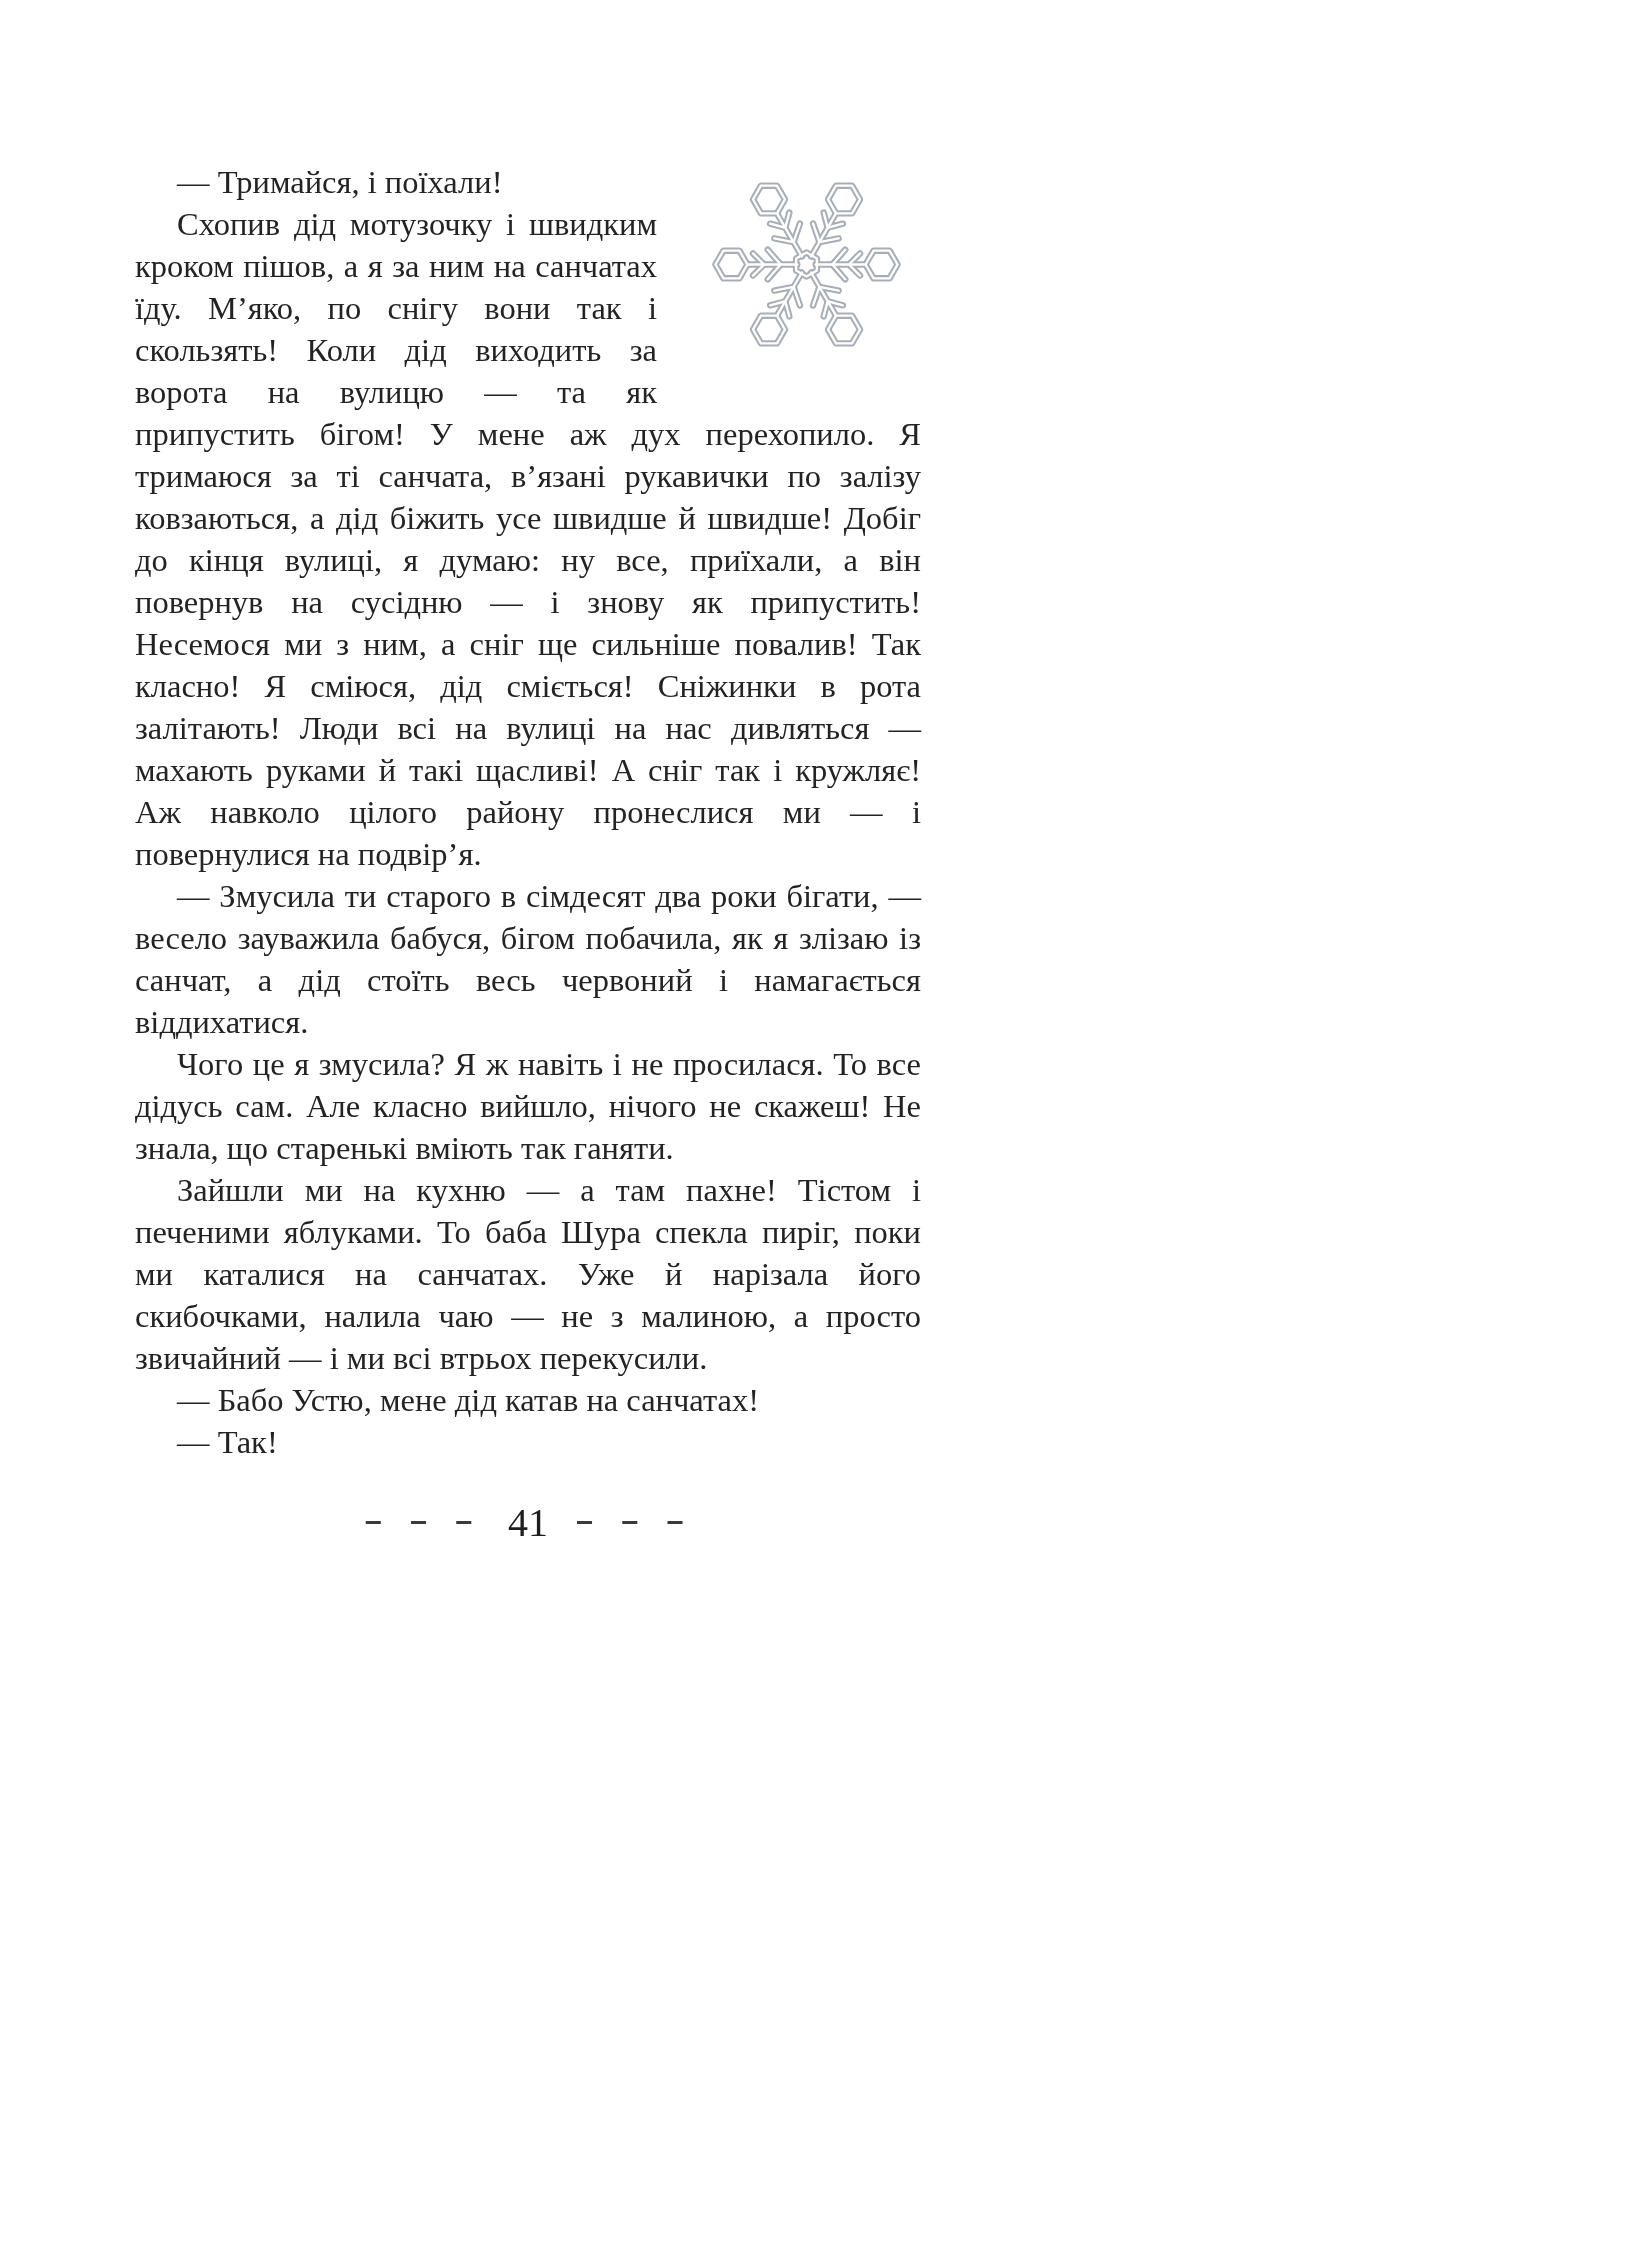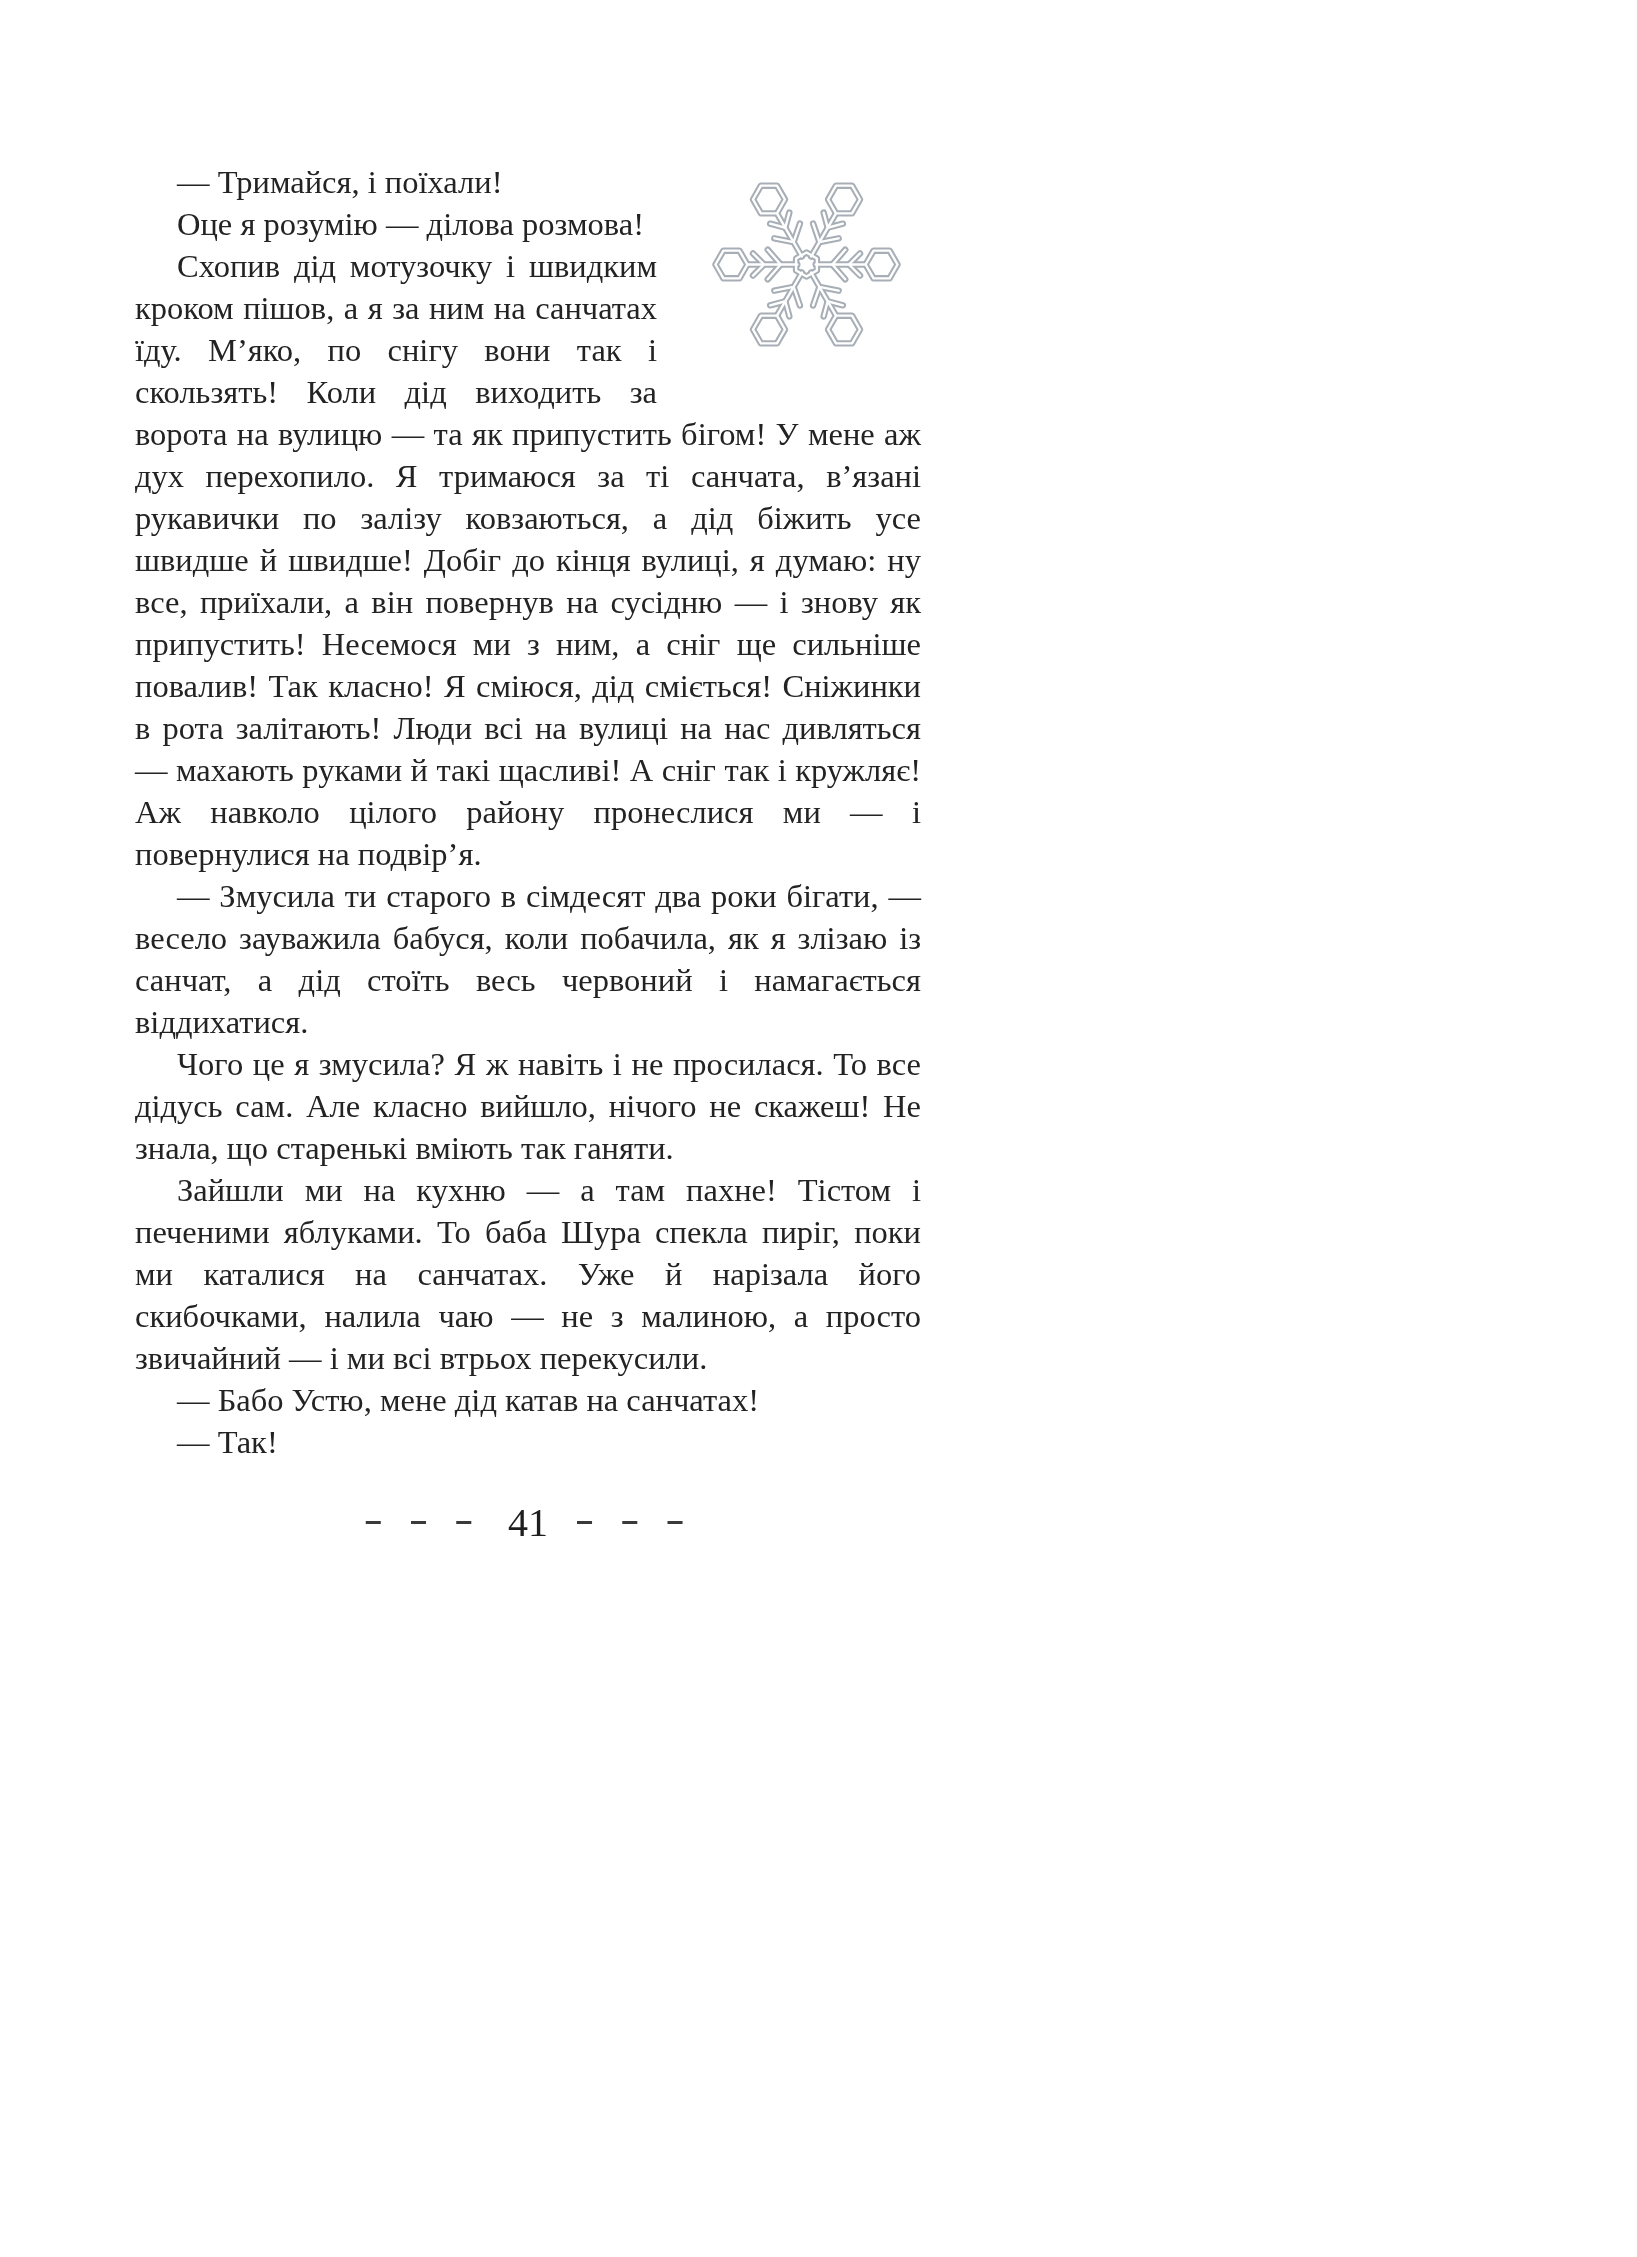--- a/index.html
+++ b/index.html
@@ -98,23 +98,22 @@
             <use href="#flake"></use>
           </g>
           <g stroke="#ffffff" stroke-width="2.6" fill="none" stroke-linejoin="round" stroke-linecap="round">
             <use href="#flake"></use>
           </g>
         </g>
       </svg>
     </div>
 
     <p>— Тримайся, і поїхали!</p>
-    <p>Оце я розумію — ділова розмова!</p>
     <p>Схопив дід мотузочку і швидким кроком пішов, а я за ним на санчатах їду. М’яко, по снігу вони так і скользять! Коли дід виходить за ворота на вулицю — та як припустить бігом! У мене аж дух перехопило. Я тримаюся за ті санчата, в’язані рукавички по залізу ковзаються, а дід біжить усе швидше й швидше! Добіг до кінця вулиці, я думаю: ну все, приїхали, а він повернув на сусідню — і знову як припустить! Несемося ми з ним, а сніг ще сильніше повалив! Так класно! Я сміюся, дід сміється! Сніжинки в рота залітають! Люди всі на вулиці на нас дивляться — махають руками й такі щасливі! А сніг так і кружляє! Аж навколо цілого району пронеслися ми — і повернулися на подвір’я.</p>
-    <p>— Змусила ти старого в сімдесят два роки бігати, — весело зауважила бабуся, коли побачила, як я злізаю із санчат, а дід стоїть весь червоний і намагається віддихатися.</p>
+    <p>— Змусила ти старого в сімдесят два роки бігати, — весело зауважила бабуся, бігом побачила, як я злізаю із санчат, а дід стоїть весь червоний і намагається віддихатися.</p>
     <p>Чого це я змусила? Я ж навіть і не просилася. То все дідусь сам. Але класно вийшло, нічого не скажеш! Не знала, що старенькі вміють так ганяти.</p>
     <p>Зайшли ми на кухню — а там пахне! Тістом і печеними яблуками. То баба Шура спекла пиріг, поки ми каталися на санчатах. Уже й нарізала його скибочками, налила чаю — не з малиною, а просто звичайний — і ми всі втрьох перекусили.</p>
     <p>— Бабо Устю, мене дід катав на санчатах!</p>
     <p>— Так!</p>
   </div>
 
   <div class="footer">
     <span class="orn">– – –</span>
     <span class="pagenum">41</span>
     <span class="orn">– – –</span>

